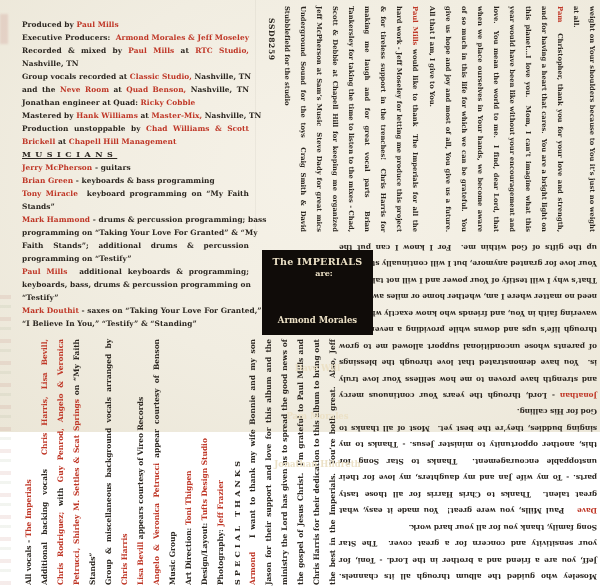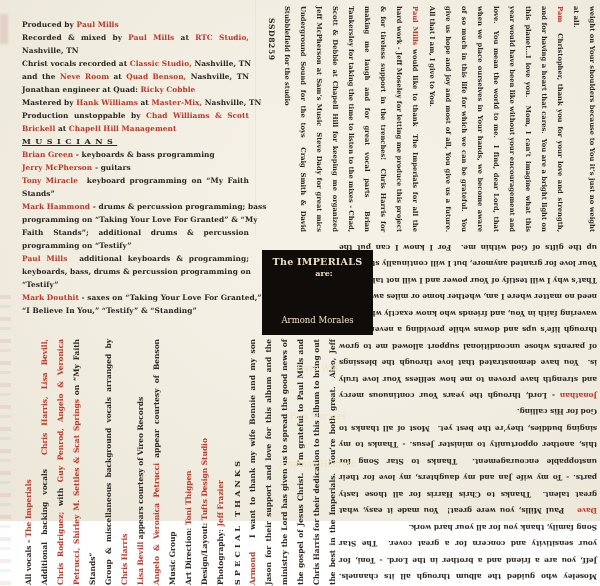--- a/index.html
+++ b/index.html
@@ -1,18 +1,18 @@
 <!DOCTYPE html>
 <html><head>
 <meta charset="utf-8">
 <style>
   html,body{margin:0;padding:0;}
   body{width:600px;height:586px;overflow:hidden;
        font-family:"DejaVu Serif","Liberation Serif",serif;}
-  #page{position:relative;width:600px;height:521px;
+  #page{position:relative;width:600px;height:432px;
         background:radial-gradient(ellipse at 55% 40%, #f6f2e8 0%, #f1ede1 55%, #ebe6d7 100%);
         color:#2b2620;}
   .panel{position:absolute;}
   .tl{text-align:justify;text-align-last:justify;white-space:nowrap;font-weight:700;}
   .tl.e{text-align-last:left;}
   .tl .red{color:#bf3626;}
   .tl .blk{color:#2b2620;}
 
   
   #credits{left:22px;top:18px;width:227px;font-size:7.4px;line-height:13px;letter-spacing:.05px;}
@@ -31,48 +31,49 @@
   
   #panel-180{left:339px;top:238px;width:258px;transform:rotate(180deg);
              font-size:7.4px;line-height:16.45px;letter-spacing:-.05px;}
   #panel-180 .short{width:226px;}
 
   
   #imperials-box{left:262px;top:250px;width:111px;height:85px;background:#100c09;
                  color:#ece1c6;text-align:center;box-sizing:border-box;padding-top:6px;}
   .box-title{font-size:9.5px;font-weight:700;letter-spacing:.3px;}
   .box-are{font-size:8px;font-weight:700;margin:1px 0 4px;padding-left:13px;}
-  .box-member{font-size:8.5px;font-weight:400;line-height:12px;margin-top:36px;}
+  .box-member{font-size:8.5px;font-weight:700;line-height:12px;margin-top:36px;}
 
   
   #edge-ghost{left:0;top:295px;width:11px;height:291px;
       background:repeating-linear-gradient(180deg, rgba(190,120,110,.14) 0 4px, rgba(0,0,0,0) 4px 10px,
                  rgba(140,160,120,.11) 10px 13px, rgba(0,0,0,0) 13px 22px);
       filter:blur(.6px);}
   #corner-smudge{left:0;top:14px;width:8px;height:30px;background:rgba(200,140,130,.25);filter:blur(1.2px);}
   #fold-line{left:255px;top:0;width:1px;height:238px;background:rgba(60,50,40,.05);}
 </style>
 </head>
 <body>
 
 <div id="page">
 
   <div id="credits" class="panel">
       <div class="tl e"><span class="blk">Produced by </span><span class="red">Paul Mills</span></div>
+      <div class="tl"><span class="blk">Executive Producers:&nbsp; </span><span class="red">Armond Morales &amp; Jeff Moseley</span></div>
       <div class="tl"><span class="blk">Recorded &amp; mixed by </span><span class="red">Paul Mills</span><span class="blk"> at </span><span class="red">RTC Studio,</span></div>
       <div class="tl e"><span class="blk">Nashville, TN</span></div>
-      <div class="tl"><span class="blk">Christ vocals recorded at </span><span class="red">Classic Studio,</span><span class="blk"> Nashville, TN</span></div>
+      <div class="tl"><span class="blk">Group vocals recorded at </span><span class="red">Classic Studio,</span><span class="blk"> Nashville, TN</span></div>
       <div class="tl"><span class="blk">and the </span><span class="red">Neve Room</span><span class="blk"> at </span><span class="red">Quad Benson,</span><span class="blk"> Nashville, TN</span></div>
       <div class="tl e"><span class="blk">Jonathan engineer at Quad: </span><span class="red">Ricky Cobble</span></div>
       <div class="tl"><span class="blk">Mastered by </span><span class="red">Hank Williams</span><span class="blk"> at </span><span class="red">Master-Mix,</span><span class="blk"> Nashville, TN</span></div>
       <div class="tl"><span class="blk">Production unstoppable by </span><span class="red">Chad Williams &amp; Scott</span></div>
       <div class="tl e"><span class="red">Brickell</span><span class="blk"> at </span><span class="red">Chapell Hill Management</span></div>
       <div class="tl e hd"><span class="blk">MUSICIANS</span></div>
+      <div class="tl e"><span class="red">Jerry McPherson</span><span class="blk"> - guitars</span></div>
       <div class="tl e"><span class="red">Brian Green</span><span class="blk"> - keyboards &amp; bass programming</span></div>
-      <div class="tl e"><span class="red">Jerry McPherson</span><span class="blk"> - guitars</span></div>
       <div class="tl"><span class="red">Tony Miracle</span><span class="blk">&nbsp; keyboard programming on “My Faith</span></div>
       <div class="tl e"><span class="blk">Stands”</span></div>
       <div class="tl"><span class="red">Mark Hammond</span><span class="blk"> - drums &amp; percussion programming; bass</span></div>
       <div class="tl"><span class="blk">programming on “Taking Your Love For Granted” &amp; “My</span></div>
       <div class="tl"><span class="blk">Faith Stands”; additional drums &amp; percussion</span></div>
       <div class="tl e"><span class="blk">programming on “Testify”</span></div>
       <div class="tl"><span class="red">Paul Mills</span><span class="blk">&nbsp; additional keyboards &amp; programming;</span></div>
       <div class="tl"><span class="blk">keyboards, bass, drums &amp; percussion programming on</span></div>
       <div class="tl e"><span class="blk">“Testify”</span></div>
       <div class="tl"><span class="red">Mark Douthit</span><span class="blk"> - saxes on “Taking Your Love For Granted,”</span></div>

